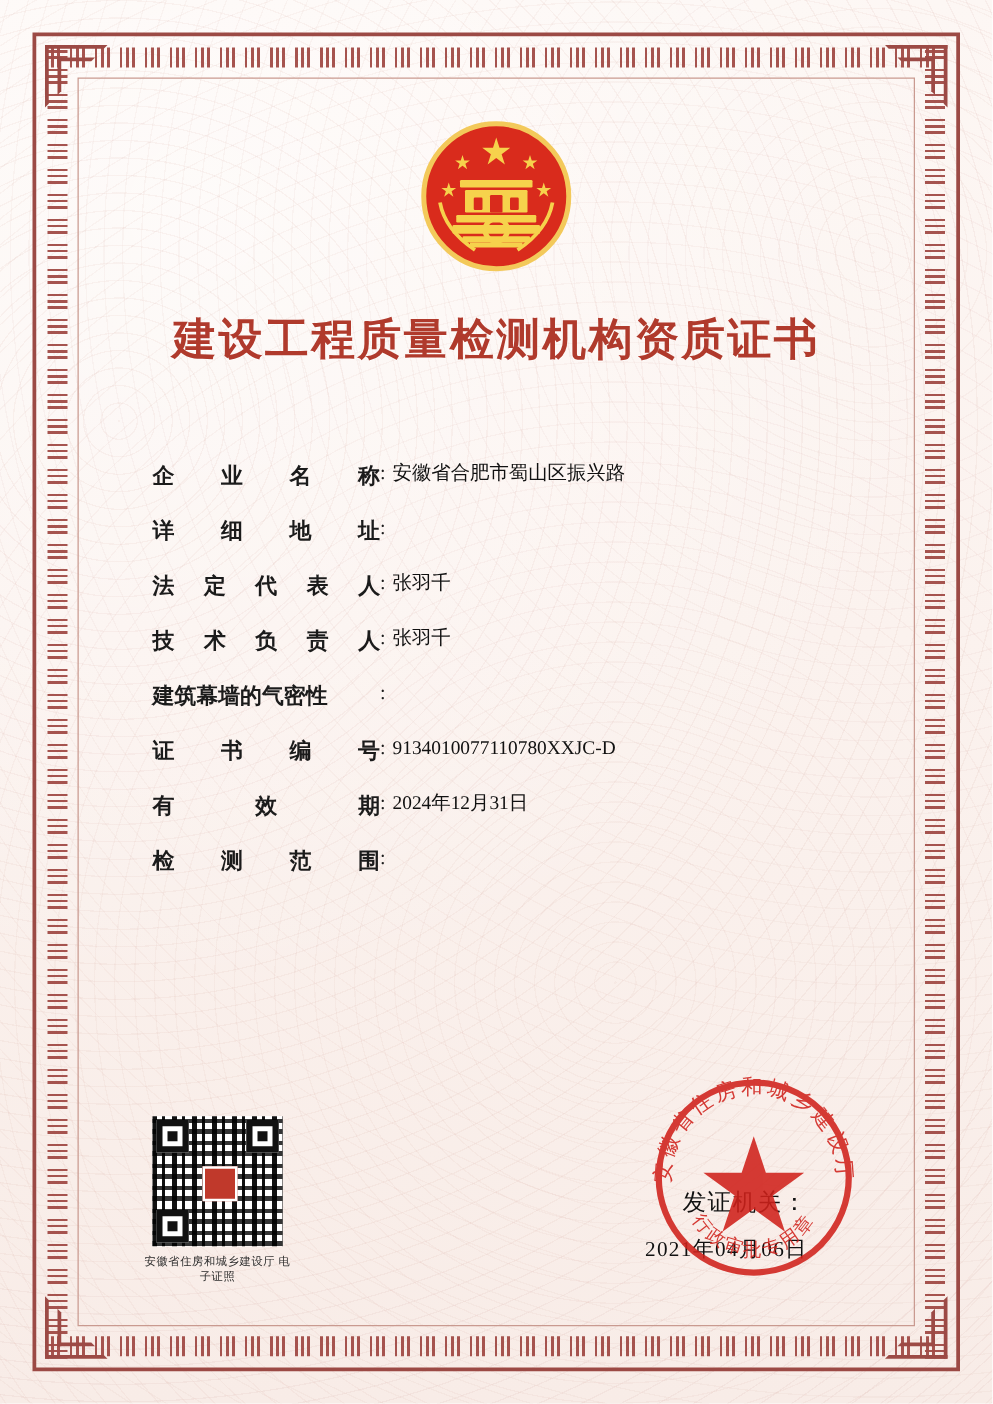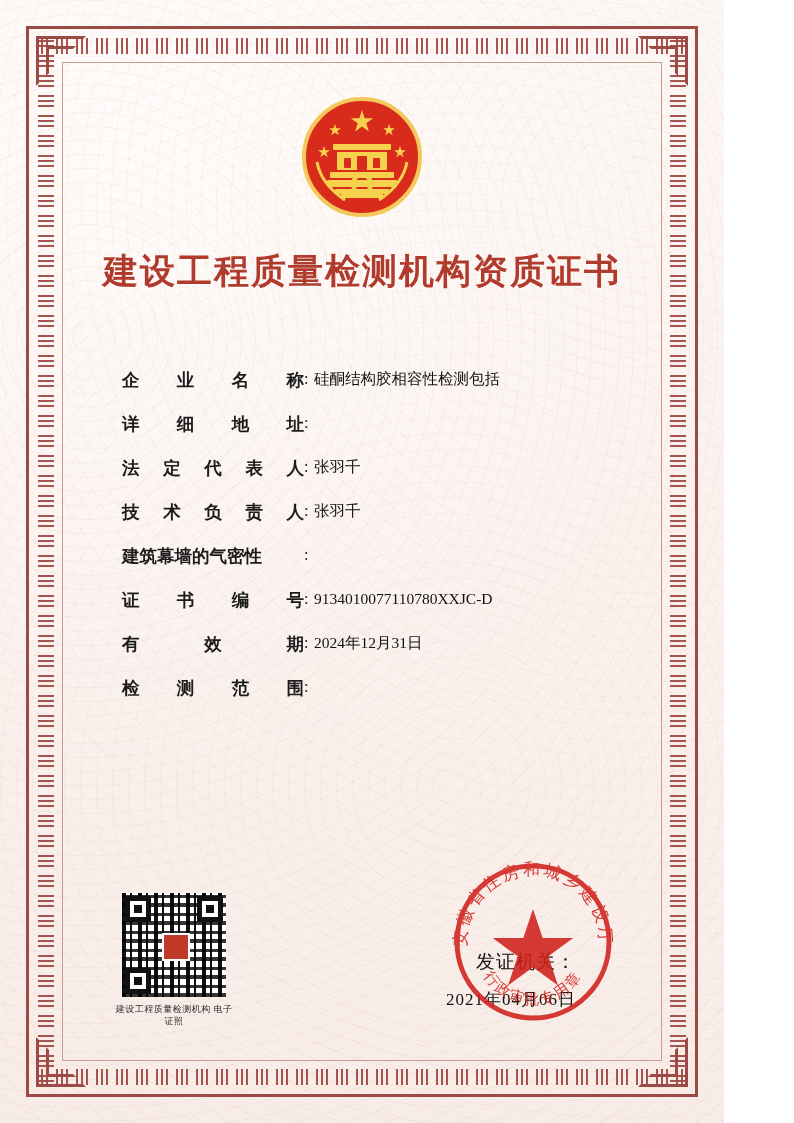--- a/index.html
+++ b/index.html
@@ -9,21 +9,21 @@
   body {
     width: 794px;
     height: 1123px;
     font-family: "Liberation Serif", "DejaVu Serif", serif;
     background: #ffffff;
     overflow: hidden;
   }
 
   .page {
     position: relative;
-    width: 724px;
+    width: 794px;
     height: 1123px;
     background:
       radial-gradient(circle at 20% 15%, rgba(255,255,255,0.55) 0%, rgba(255,255,255,0) 55%),
       linear-gradient(180deg, #fdf7f4 0%, #fbf2ee 45%, #f8ece7 100%);
     box-sizing: border-box;
   }
 
   
   .paper-pattern {
     position: absolute;
@@ -321,21 +321,21 @@
 
   <div class="fields">
     <div class="field-row">
       <div class="field-label">
           <span>企</span>
           <span>业</span>
           <span>名</span>
           <span>称</span>
         </div>
       <div class="field-colon">:</div>
-      <div class="field-value">硅酮结构胶相容性检测包括</div>
+      <div class="field-value">安徽省合肥市蜀山区振兴路</div>
     </div>
     <div class="field-row">
       <div class="field-label">
           <span>详</span>
           <span>细</span>
           <span>地</span>
           <span>址</span>
         </div>
       <div class="field-colon">:</div>
     </div>
@@ -395,21 +395,21 @@
     </div>
   </div>
 
   <div class="qr-block">
     <div class="qr-img">
       <div class="qr-eye tl"></div>
       <div class="qr-eye tr"></div>
       <div class="qr-eye bl"></div>
       <div class="qr-center"></div>
     </div>
-    <div class="qr-caption">建设工程质量检测机构
+    <div class="qr-caption">安徽省住房和城乡建设厅
 电子证照</div>
   </div>
 
   <div class="issuer">发证机关：</div>
   <div class="issue-date">2021年04月06日</div>
 
   <div class="seal">
     <svg viewBox="0 0 190 190" width="190" height="190" aria-hidden="true">
       <defs>
         <path id="sealTopArc" d="M 28 95 A 67 67 0 0 1 162 95"></path>

